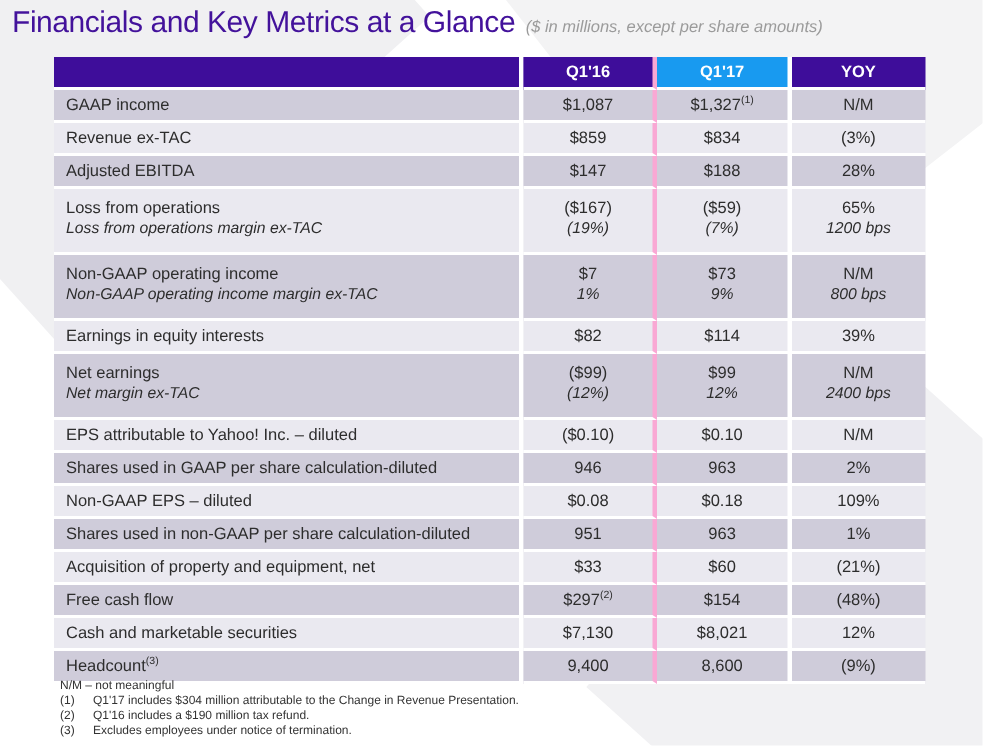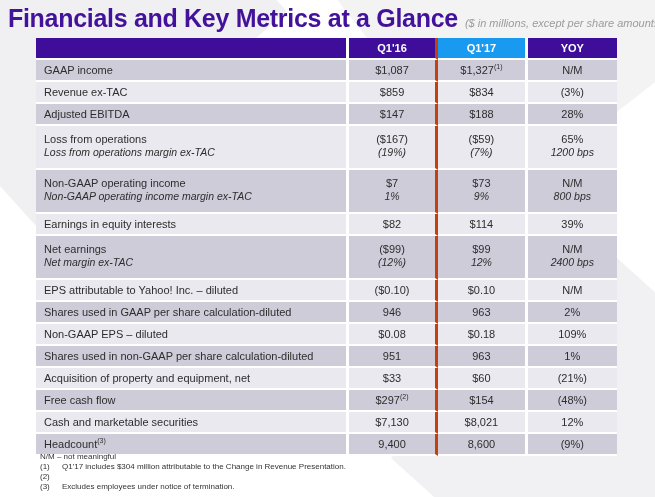--- a/index.html
+++ b/index.html
@@ -17,39 +17,39 @@
   .bg2 { right: -90px; top: -180px; width: 380px; height: 300px; background: #f3f3f4; transform: rotate(-38deg); }
   .bg3 { right: -150px; bottom: -120px; width: 360px; height: 300px; background: #f1f1f3; transform: rotate(42deg); }
 
   .content { position: relative; z-index: 1; }
 
   .header-row {
     position: absolute; left: 8px; top: 4px; width: 645px;
     display: flex; align-items: baseline; gap: 7px; white-space: nowrap;
   }
   .title {
-    font-size: 25px; font-weight: 700; letter-spacing: -0.3px;
+    font-size: 20px; font-weight: 400; letter-spacing: -0.3px;
     color: var(--title_purple, #43129b);
   }
   .subtitle {
     font-size: 11px; font-style: italic; color: #9b9b9b;
   }
 
   table.fin {
     position: absolute; left: 36px; top: 38px;
     width: 581px; table-layout: fixed;
     border-collapse: separate; border-spacing: 0;
   }
   .fin th, .fin td {
     border-bottom: 2px solid #ffffff;
     vertical-align: middle;
     overflow: hidden;
   }
   .fin .c0 { width: 308px; border-right: 3px solid #ffffff; }
-  .fin .c1 { width: 88px;  border-right: 3px solid #c2410c; }
+  .fin .c1 { width: 88px;  border-right: 3px solid #f9a8d4; }
   .fin .c2 { width: 88px;  border-right: 3px solid #ffffff; }
   .fin .c3 { width: 88px; margin-left: 16px; }
   .fin th {
     height: 22px; font-size: 11px; font-weight: bold;
     color: #ffffff; text-align: center;
     background: var(--header_purple, #3e0d9a);
   }
   .fin th.c2 { background: var(--highlight_blue, #189af0); }
   .fin td { height: 22px; font-size: 11px; color: #2d2d2d; }
   .fin td.label { text-align: left; padding-left: 8px; }
@@ -317,20 +317,21 @@
   </table>
 
   <div class="footnotes">
     <div>N/M – not meaningful</div>
     <div class="fn-item">
       <span class="fn-num">(1)</span>
       <span>Q1'17 includes $304 million attributable to the Change in Revenue Presentation.</span>
     </div>
     <div class="fn-item">
       <span class="fn-num">(2)</span>
+      <span>Q1'16 includes a $190 million tax refund.</span>
     </div>
     <div class="fn-item">
       <span class="fn-num">(3)</span>
       <span>Excludes employees under notice of termination.</span>
     </div>
   </div>
 
 </div>
 
 </body></html>

